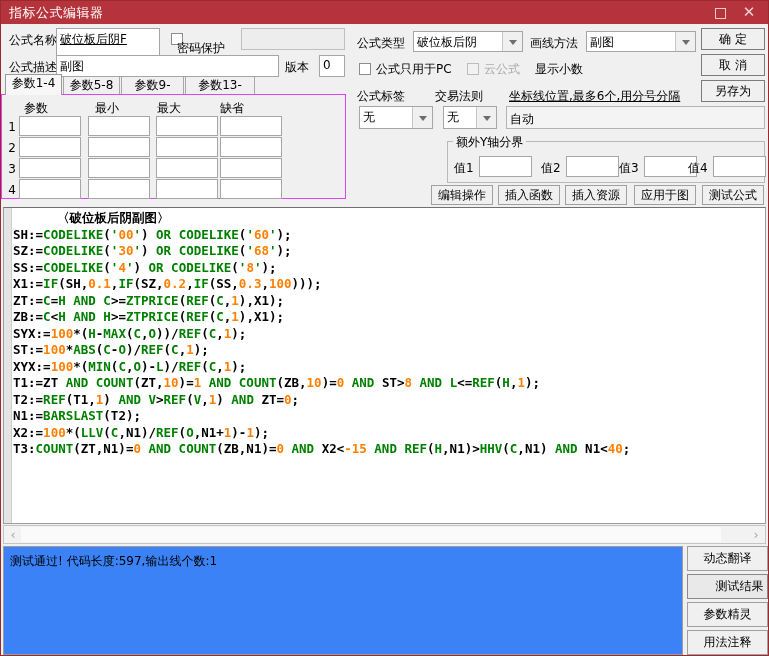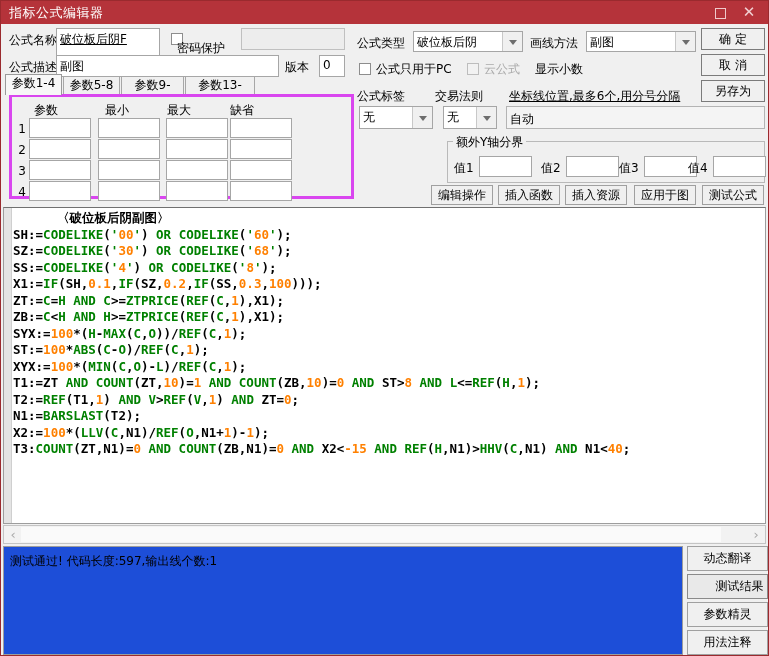--- a/index.html
+++ b/index.html
@@ -36,22 +36,22 @@
   .btn{position:absolute;box-sizing:border-box;background:#f0f0f0;border:1px solid #a0a0a0;
        font-size:12px;text-align:right;color:#000;cursor:default;line-height:normal;
        display:flex;align-items:center;justify-content:center;}
   .btn.thick{border:1px solid #7b7b7b;}
 
   
   .tabstrip{position:absolute;left:4px;top:73px;width:345px;height:21px;}
   .tab{position:absolute;top:2px;height:19px;box-sizing:border-box;background:#f0f0f0;border:1px solid #a7a7a7;
        border-bottom:none;font-size:12px;text-align:center;line-height:17px;padding:0 5px;}
   .tab.sel{top:0;height:21px;background:#f7f7f7;border-color:#9a9a9a;z-index:3;}
-  .tabpanel{position:absolute;left:8px;top:93px;width:345px;height:105px;box-sizing:border-box;
-            background:#f0f0f0;border:3px solid #d946ef;}
+  .tabpanel{position:absolute;left:0;top:93px;width:345px;height:105px;box-sizing:border-box;
+            background:#f0f0f0;border:1px solid #d946ef;}
   .rowno{position:absolute;font-size:12px;color:#000;width:10px;text-align:right;}
 
   
   .group{position:absolute;box-sizing:border-box;border:1px solid #b9b9b9;}
   .group-title{position:absolute;background:#f0f0f0;font-size:12px;padding:0 3px;}
 
   
   .codewrap{position:absolute;left:2px;top:206px;width:763px;height:317px;box-sizing:border-box;
             background:#ffffff;border:1px solid #9d9d9d;border-top:1px solid #707070;overflow:hidden;}
   .gutter{position:absolute;left:0;top:0;width:7px;height:100%;background:#e4e4e4;border-right:1px solid #cfcfcf;}
@@ -61,21 +61,21 @@
   .kw{color:#008000;}
   .num{color:#ff8000;}
   .hdr{color:#000;font-weight:bold;padding-left:44px;}
 
   
   .hscroll{position:absolute;left:2px;top:524px;width:763px;height:19px;box-sizing:border-box;
            background:#f2f2f2;border:1px solid #c4c4c4;}
   .hscroll .ar{position:absolute;top:1px;width:16px;height:15px;line-height:15px;text-align:center;color:#a9a9a9;font-size:13px;}
   .hscroll .thumb{position:absolute;left:17px;top:1px;width:700px;height:15px;background:#fafafa;}
   .statusbox{position:absolute;left:2px;top:545px;width:680px;height:109px;box-sizing:border-box;
-             background:#1d4ed8;border:1px solid #9d9d9d;}
+             background:#3b82f6;border:1px solid #9d9d9d;}
   .status-text{position:absolute;left:6px;top:6px;font-size:12px;color:#000;}
   .vtabs{position:absolute;left:686px;top:545px;width:81px;height:109px;}
   .vtab{position:absolute;left:0;width:81px;height:25px;box-sizing:border-box;background:#f0f0f0;border:1px solid #a0a0a0;
         font-size:12px;text-align:center;line-height:23px;}
   .vtab.sel{background:#e9e9e9;border-color:#8a8a8a;}
 </style>
 </head>
 <body>
 
 <div class="app">

